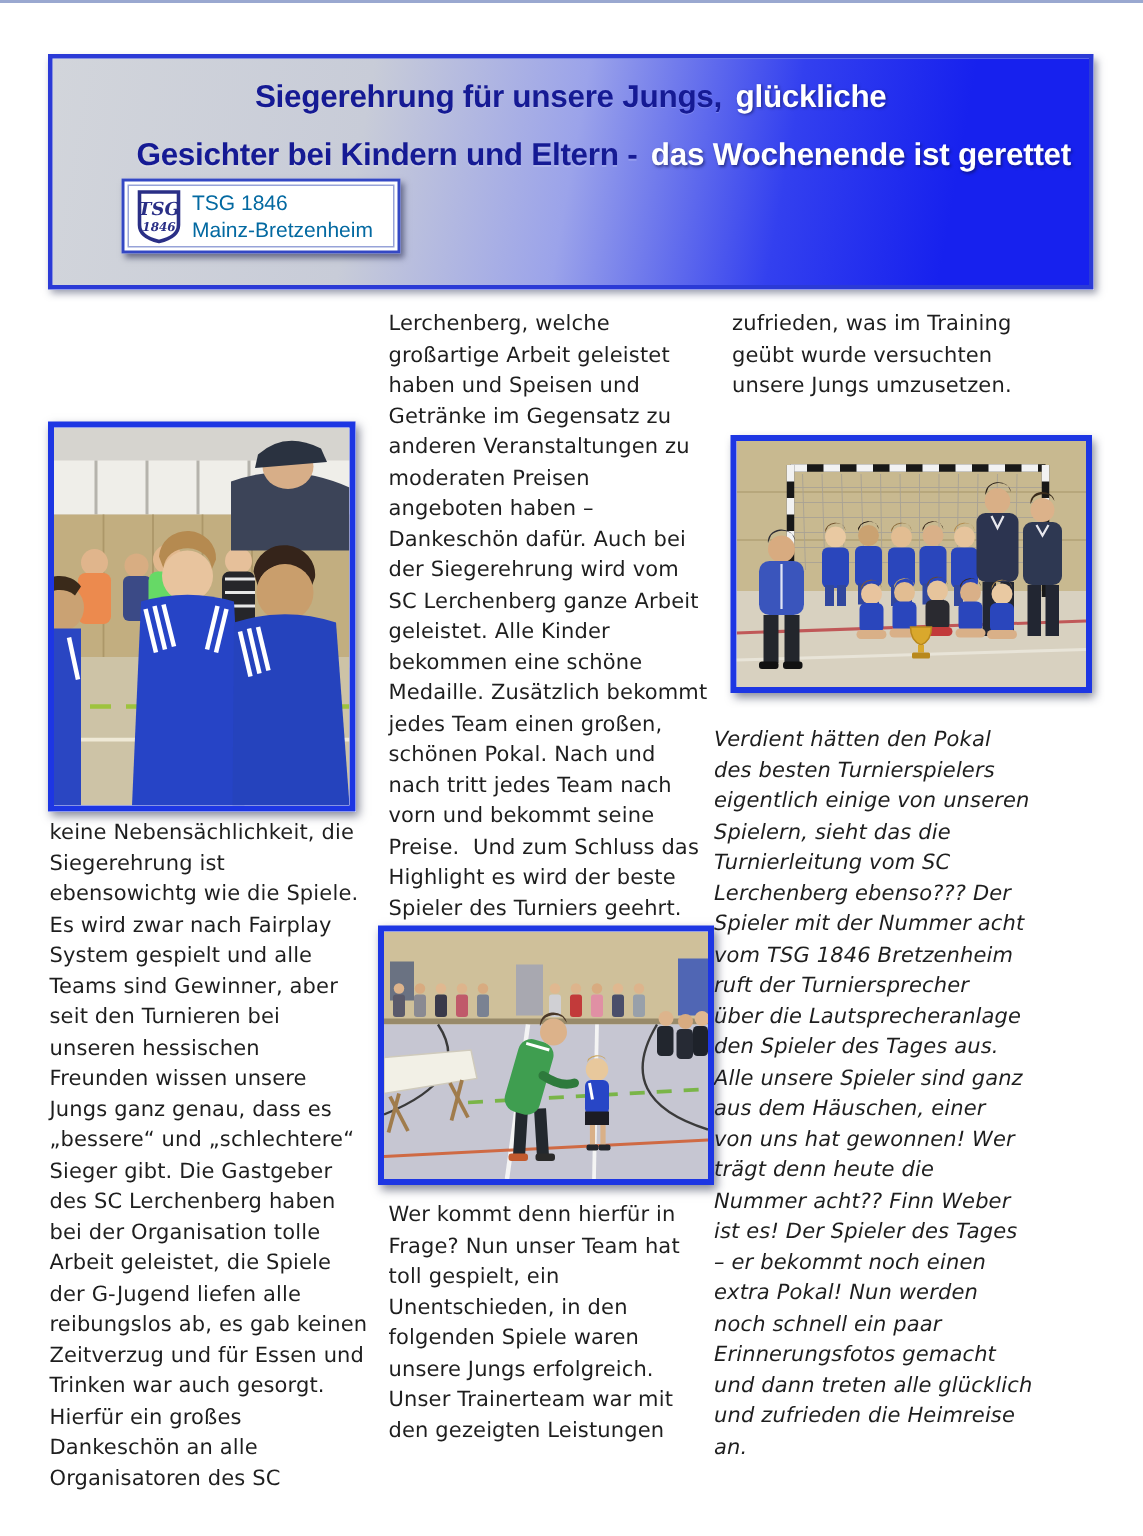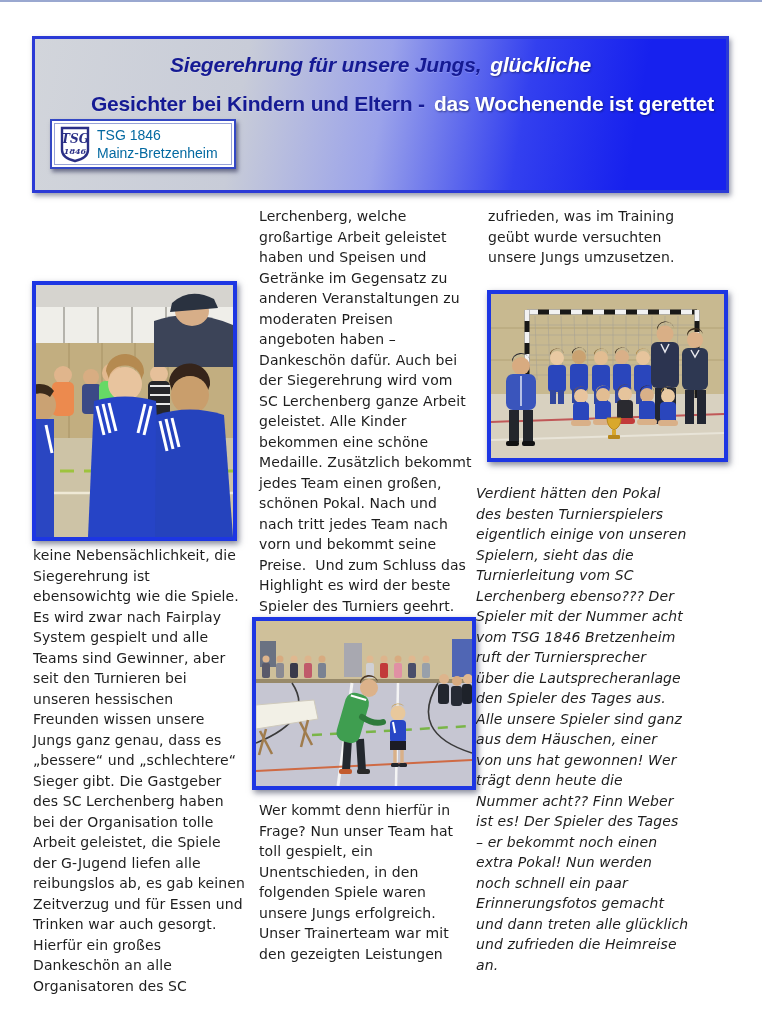--- a/index.html
+++ b/index.html
@@ -8,27 +8,27 @@
   .top-rule{position:absolute;left:0;top:0;width:762px;height:2px;background:#9aa8d0;}
 
   
   .header{position:absolute;left:32px;top:36px;width:691px;height:151px;
           border:3px solid #2b3ad6;
           background:linear-gradient(100deg,#d2d5db 0%,#c8ccd8 30%,#9ba3ea 50%,#3340ef 70%,#1721ee 86%);
           box-shadow:2px 3px 5px rgba(50,55,90,.5);}
   .title-line{display:flex;justify-content:center;gap:9px;white-space:nowrap;
               font-family:"Liberation Sans",sans-serif;font-weight:bold;font-size:21px;
               letter-spacing:-0.2px;}
-  .line1{margin-top:14px;font-style:italic;}
+  .line1{margin-top:14px;}
   .line2{margin-top:15px;padding-left:44px;}
   .t-dark{color:#151a94;text-shadow:0 1px 0 rgba(255,255,255,.18);}
   .t-light{color:#ffffff;text-shadow:1px 1px 2px rgba(10,15,70,.55);}
 
   
-  .logo{position:absolute;left:15px;top:80px;width:182px;height:46px;background:#ffffff;
+  .logo{position:absolute;left:46px;top:80px;width:182px;height:46px;background:#ffffff;
         border:2px solid #3448c4;box-shadow:2px 3px 4px rgba(25,30,70,.55);}
   .logo-inner{position:absolute;inset:2px;border:1px solid #97a3d8;display:flex;align-items:center;gap:7px;padding-left:5px;box-sizing:border-box;}
   .logo-text{font-family:"Liberation Sans",sans-serif;font-size:14px;line-height:18px;color:#0369a1;}
 
   
   .para{position:absolute;white-space:pre;font-size:14px;line-height:20.5px;color:#1e1e1e;letter-spacing:0.1px;}
   .c1p1{left:33px;top:206px;}
   .c1p2{left:33px;top:545px;}
   .c2p1{left:259px;top:206px;}
   .c2p2{left:259px;top:800px;}

